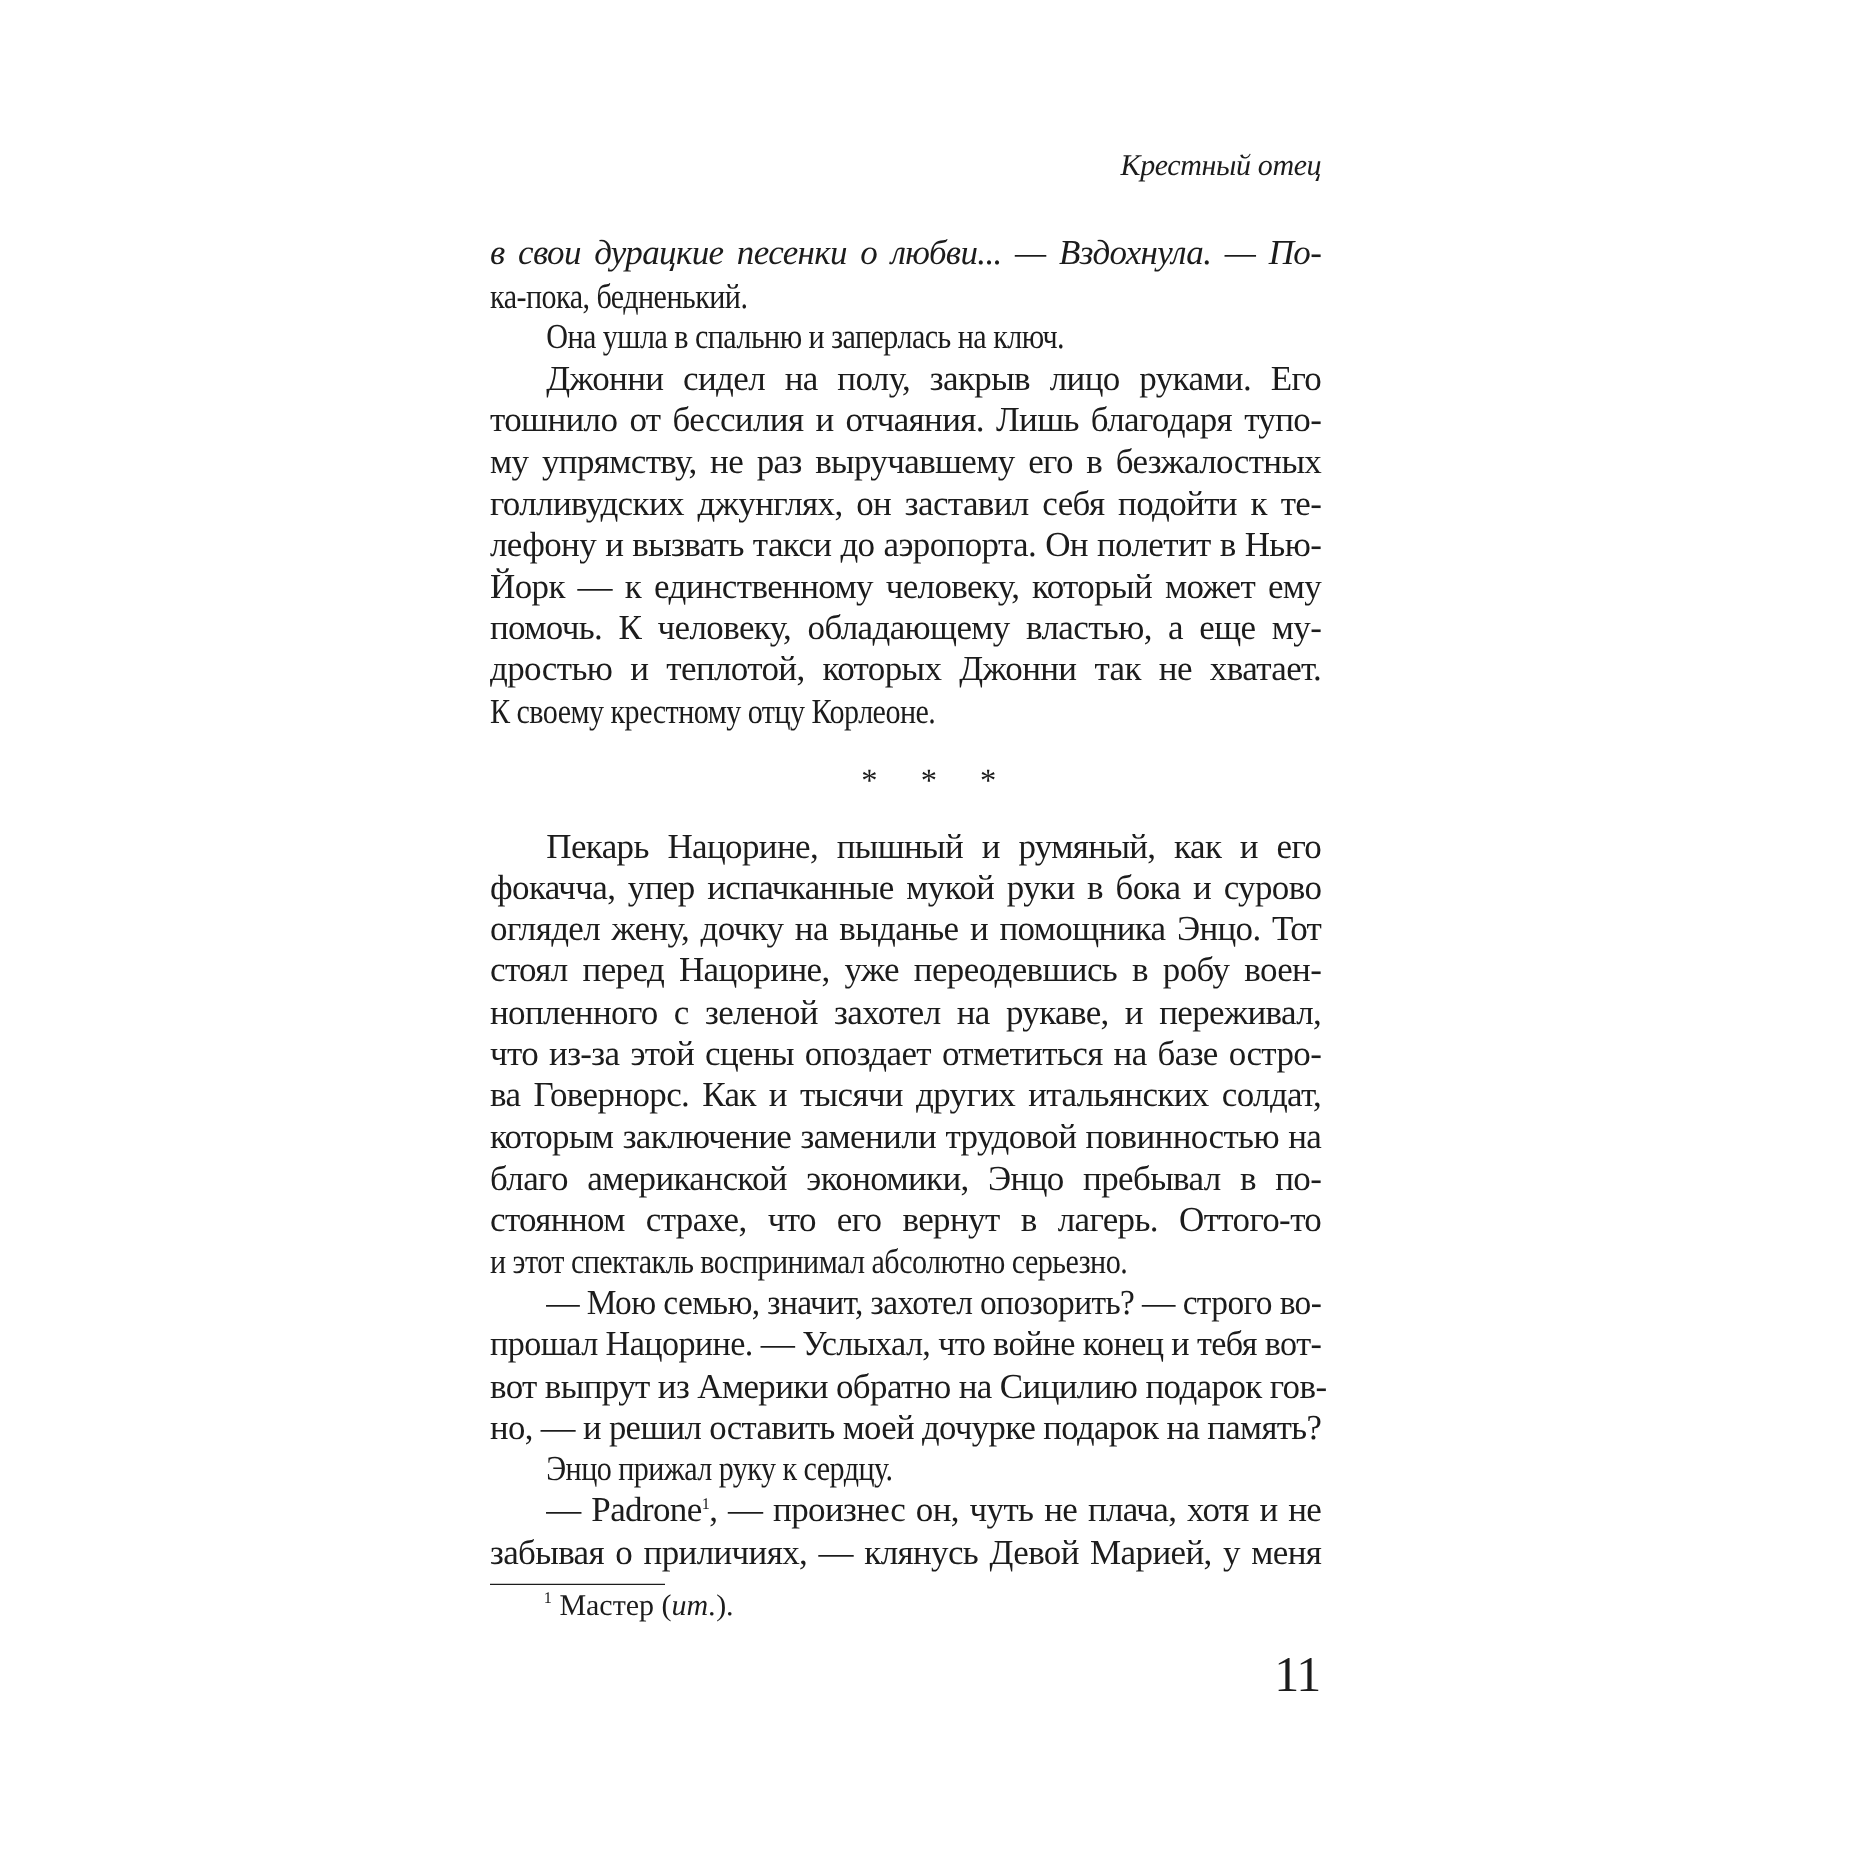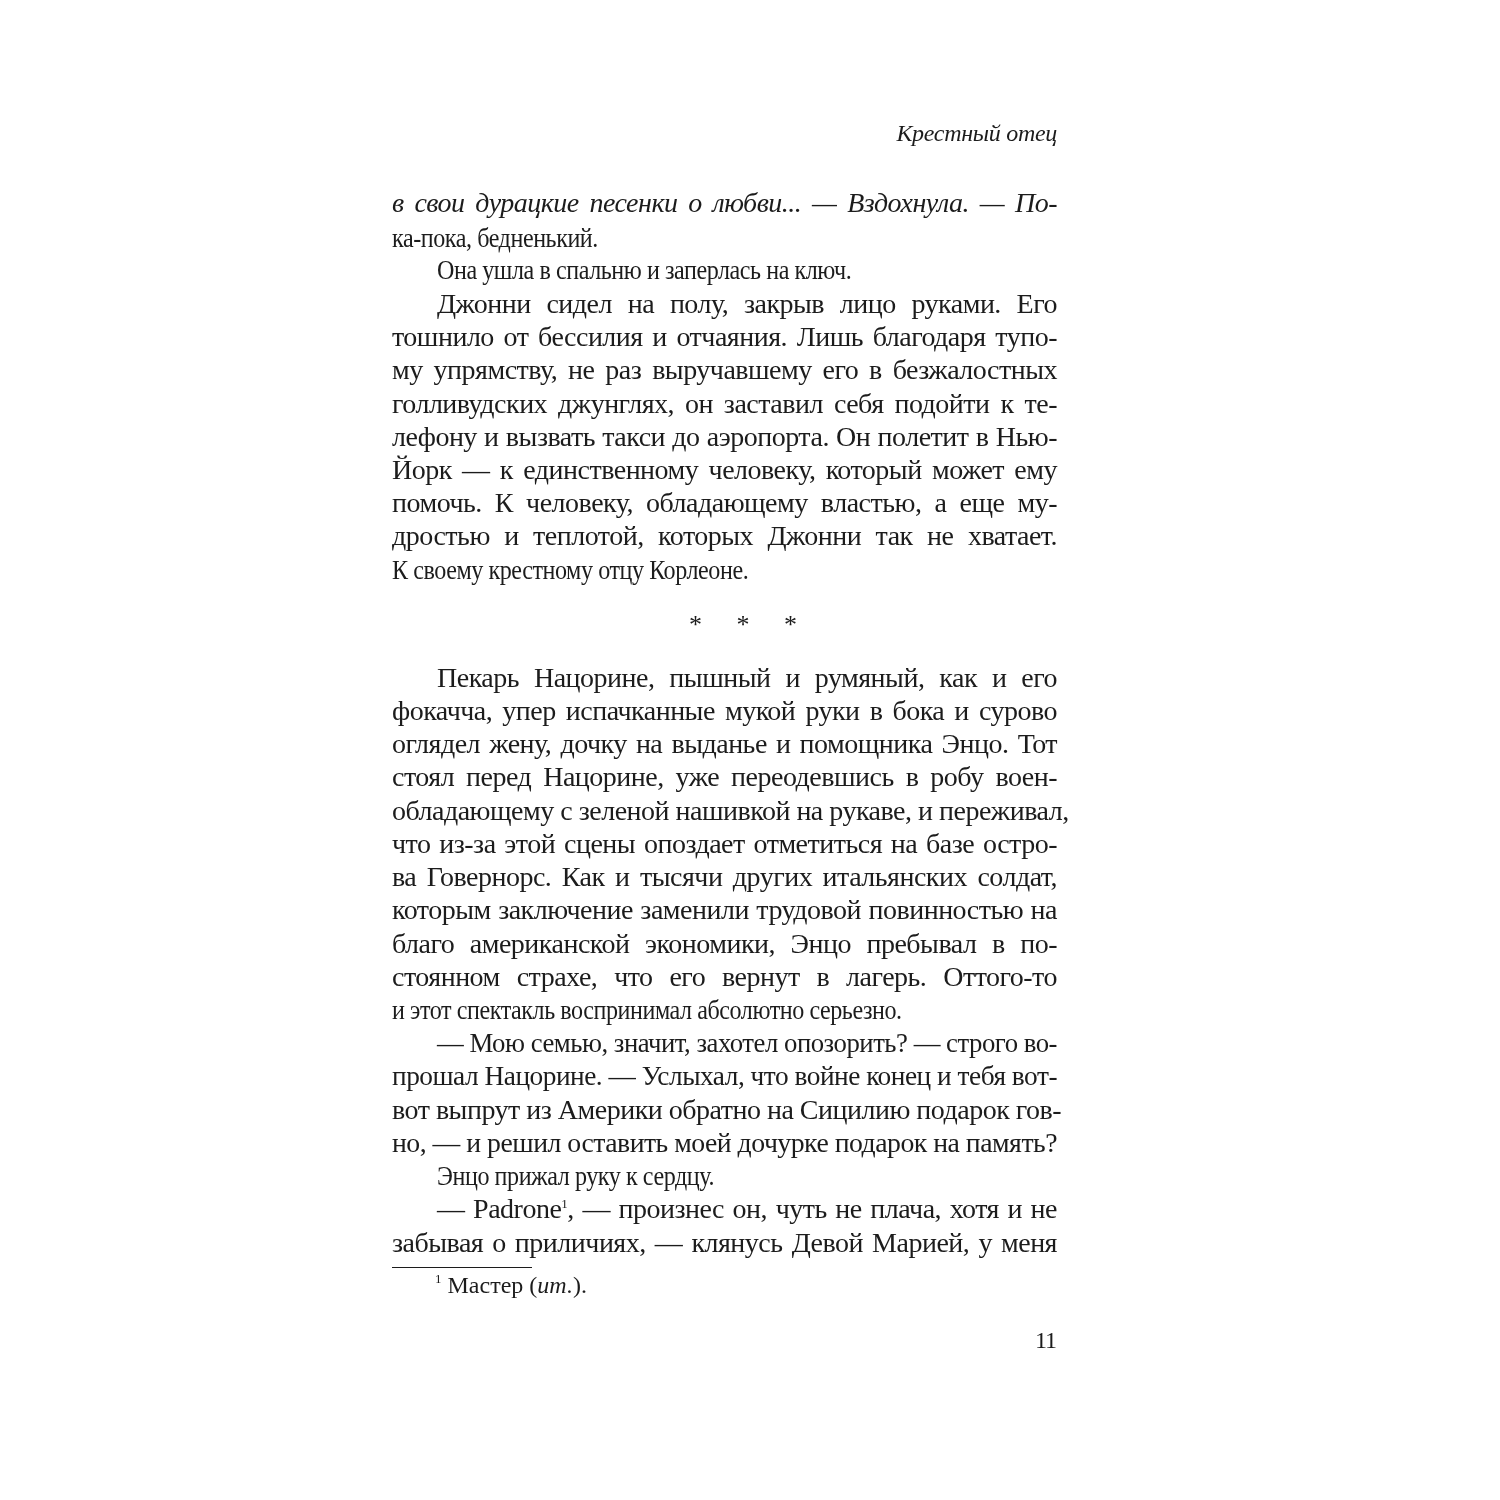--- a/index.html
+++ b/index.html
@@ -76,21 +76,21 @@
     .footnote sup, .line sup {
       font-size: 13px;
       vertical-align: 10px;
       line-height: 0;
     }
     .fn-ital { font-style: italic; }
     .page-number {
       position: absolute;
       right: 444px;
       top: 1320px;
-      font-size: 24px;
+      font-size: 40px;
       line-height: 40px;
       letter-spacing: -1px;
     }
   </style>
 </head>
 <body>
 
 <div class="page">
   <div class="running-head">Крестный отец</div>
 
@@ -104,21 +104,21 @@
       <div class="line justify" style="top: 387px;">голливудских джунглях, он заставил себя подойти к те-</div>
       <div class="line justify" style="top: 420px;">лефону и вызвать такси до аэропорта. Он полетит в Нью-</div>
       <div class="line justify" style="top: 453px;">Йорк — к единственному человеку, который может ему</div>
       <div class="line justify" style="top: 486px;">помочь. К человеку, обладающему властью, а еще му-</div>
       <div class="line justify" style="top: 519px;">дростью и теплотой, которых Джонни так не хватает.</div>
       <div class="line" style="top: 553px; width: 414.266px; transform: scaleX(0.86);">К своему крестному отцу Корлеоне.</div>
       <div class="line indent justify" style="top: 661px;">Пекарь Нацорине, пышный и румяный, как и его</div>
       <div class="line justify" style="top: 694px;">фокачча, упер испачканные мукой руки в бока и сурово</div>
       <div class="line justify" style="top: 727px;">оглядел жену, дочку на выданье и помощника Энцо. Тот</div>
       <div class="line justify" style="top: 760px;">стоял перед Нацорине, уже переодевшись в робу воен-</div>
-      <div class="line justify" style="top: 794px;">обладающему с зеленой нашивкой на рукаве, и переживал,</div>
+      <div class="line justify" style="top: 794px;">нопленного с зеленой захотел на рукаве, и переживал,</div>
       <div class="line justify" style="top: 827px;">что из-за этой сцены опоздает отметиться на базе остро-</div>
       <div class="line justify" style="top: 860px;">ва Говернорс. Как и тысячи других итальянских солдат,</div>
       <div class="line justify" style="top: 893px;">которым заключение заменили трудовой повинностью на</div>
       <div class="line justify" style="top: 927px;">благо американской экономики, Энцо пребывал в по-</div>
       <div class="line justify" style="top: 960px;">стоянном страхе, что его вернут в лагерь. Оттого-то</div>
       <div class="line" style="top: 993px; width: 592.688px; transform: scaleX(0.86);">и этот спектакль воспринимал абсолютно серьезно.</div>
       <div class="line indent justify" style="top: 1026px; width: 649.406px; transform: scaleX(0.954718);">— Мою семью, значит, захотел опозорить? — строго во-</div>
       <div class="line justify" style="top: 1059px; width: 680.922px; transform: scaleX(0.976617);">прошал Нацорине. — Услыхал, что войне конец и тебя вот-</div>
       <div class="line justify" style="top: 1093px;">вот выпрут из Америки обратно на Сицилию подарок гов-</div>
       <div class="line justify" style="top: 1126px; width: 670.984px; transform: scaleX(0.991081);">но, — и решил оставить моей дочурке подарок на память?</div>

